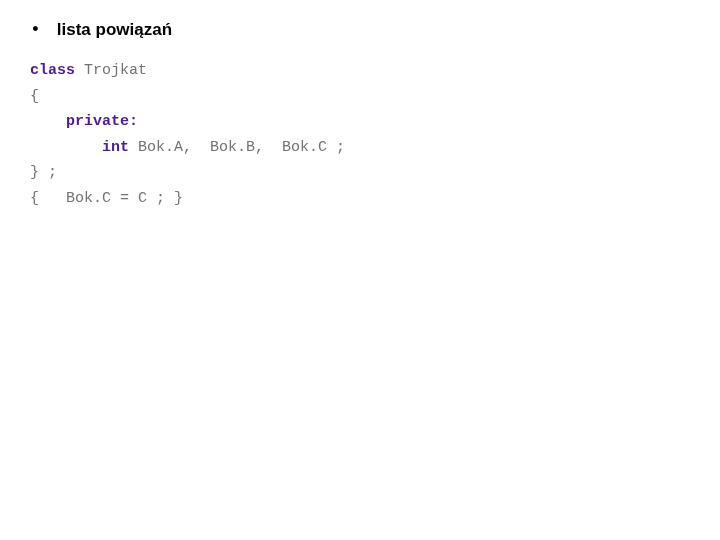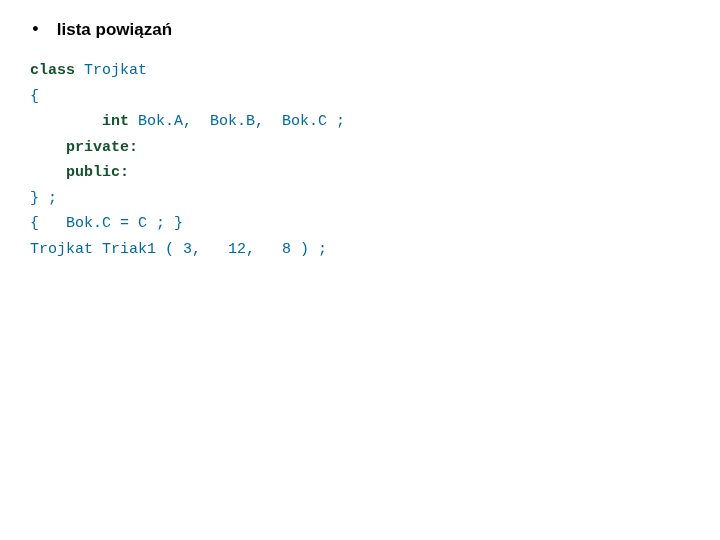--- a/index.html
+++ b/index.html
@@ -42,26 +42,26 @@
       color: #000000;
     }
 
     .code-block {
       font-family: 'Courier New', Courier, monospace;
       font-size: 15px;
       line-height: 1.7;
     }
 
     .kw {
-      color: #14532d; 
+      color: #4c1d95; 
       font-weight: bold;
     }
 
     .normal {
-      color: #0369a1;
+      color: #737373;
       margin-top: 10px;
     }
 
     .code-line {
       display: block;
       white-space: pre;
     }
   </style>
 </head>
 <body>
@@ -72,30 +72,28 @@
     <span class="bullet">•</span>
     <span class="bold-text">lista powiązań</span>
   </div>
 
   <div class="code-block">
 
     <span class="code-line"><span class="kw">class</span><span class="normal"> Trojkat</span></span>
 
     <span class="code-line"><span class="normal">{</span></span>
 
+    <span class="code-line"><span class="normal">    </span><span class="kw">private:</span></span>
+
     <span class="code-line"><span class="normal">        </span><span class="kw">int</span><span class="normal"> Bok.A,  Bok.B,  Bok.C ;</span></span>
 
-    <span class="code-line"><span class="normal">    </span><span class="kw">private:</span></span>
-
-    <span class="code-line"><span class="normal">    </span><span class="kw">public:</span></span>
 
 
     <span class="code-line"><span class="normal">} ;</span></span>
 
 
 
     <span class="code-line"><span class="normal">{   Bok.C = C ; }</span></span>
 
-    <span class="code-line"><span class="normal">Trojkat Triak1 ( 3,   12,   8 ) ;</span></span>
 
   </div>
 
 </div>
 
 </body></html>

